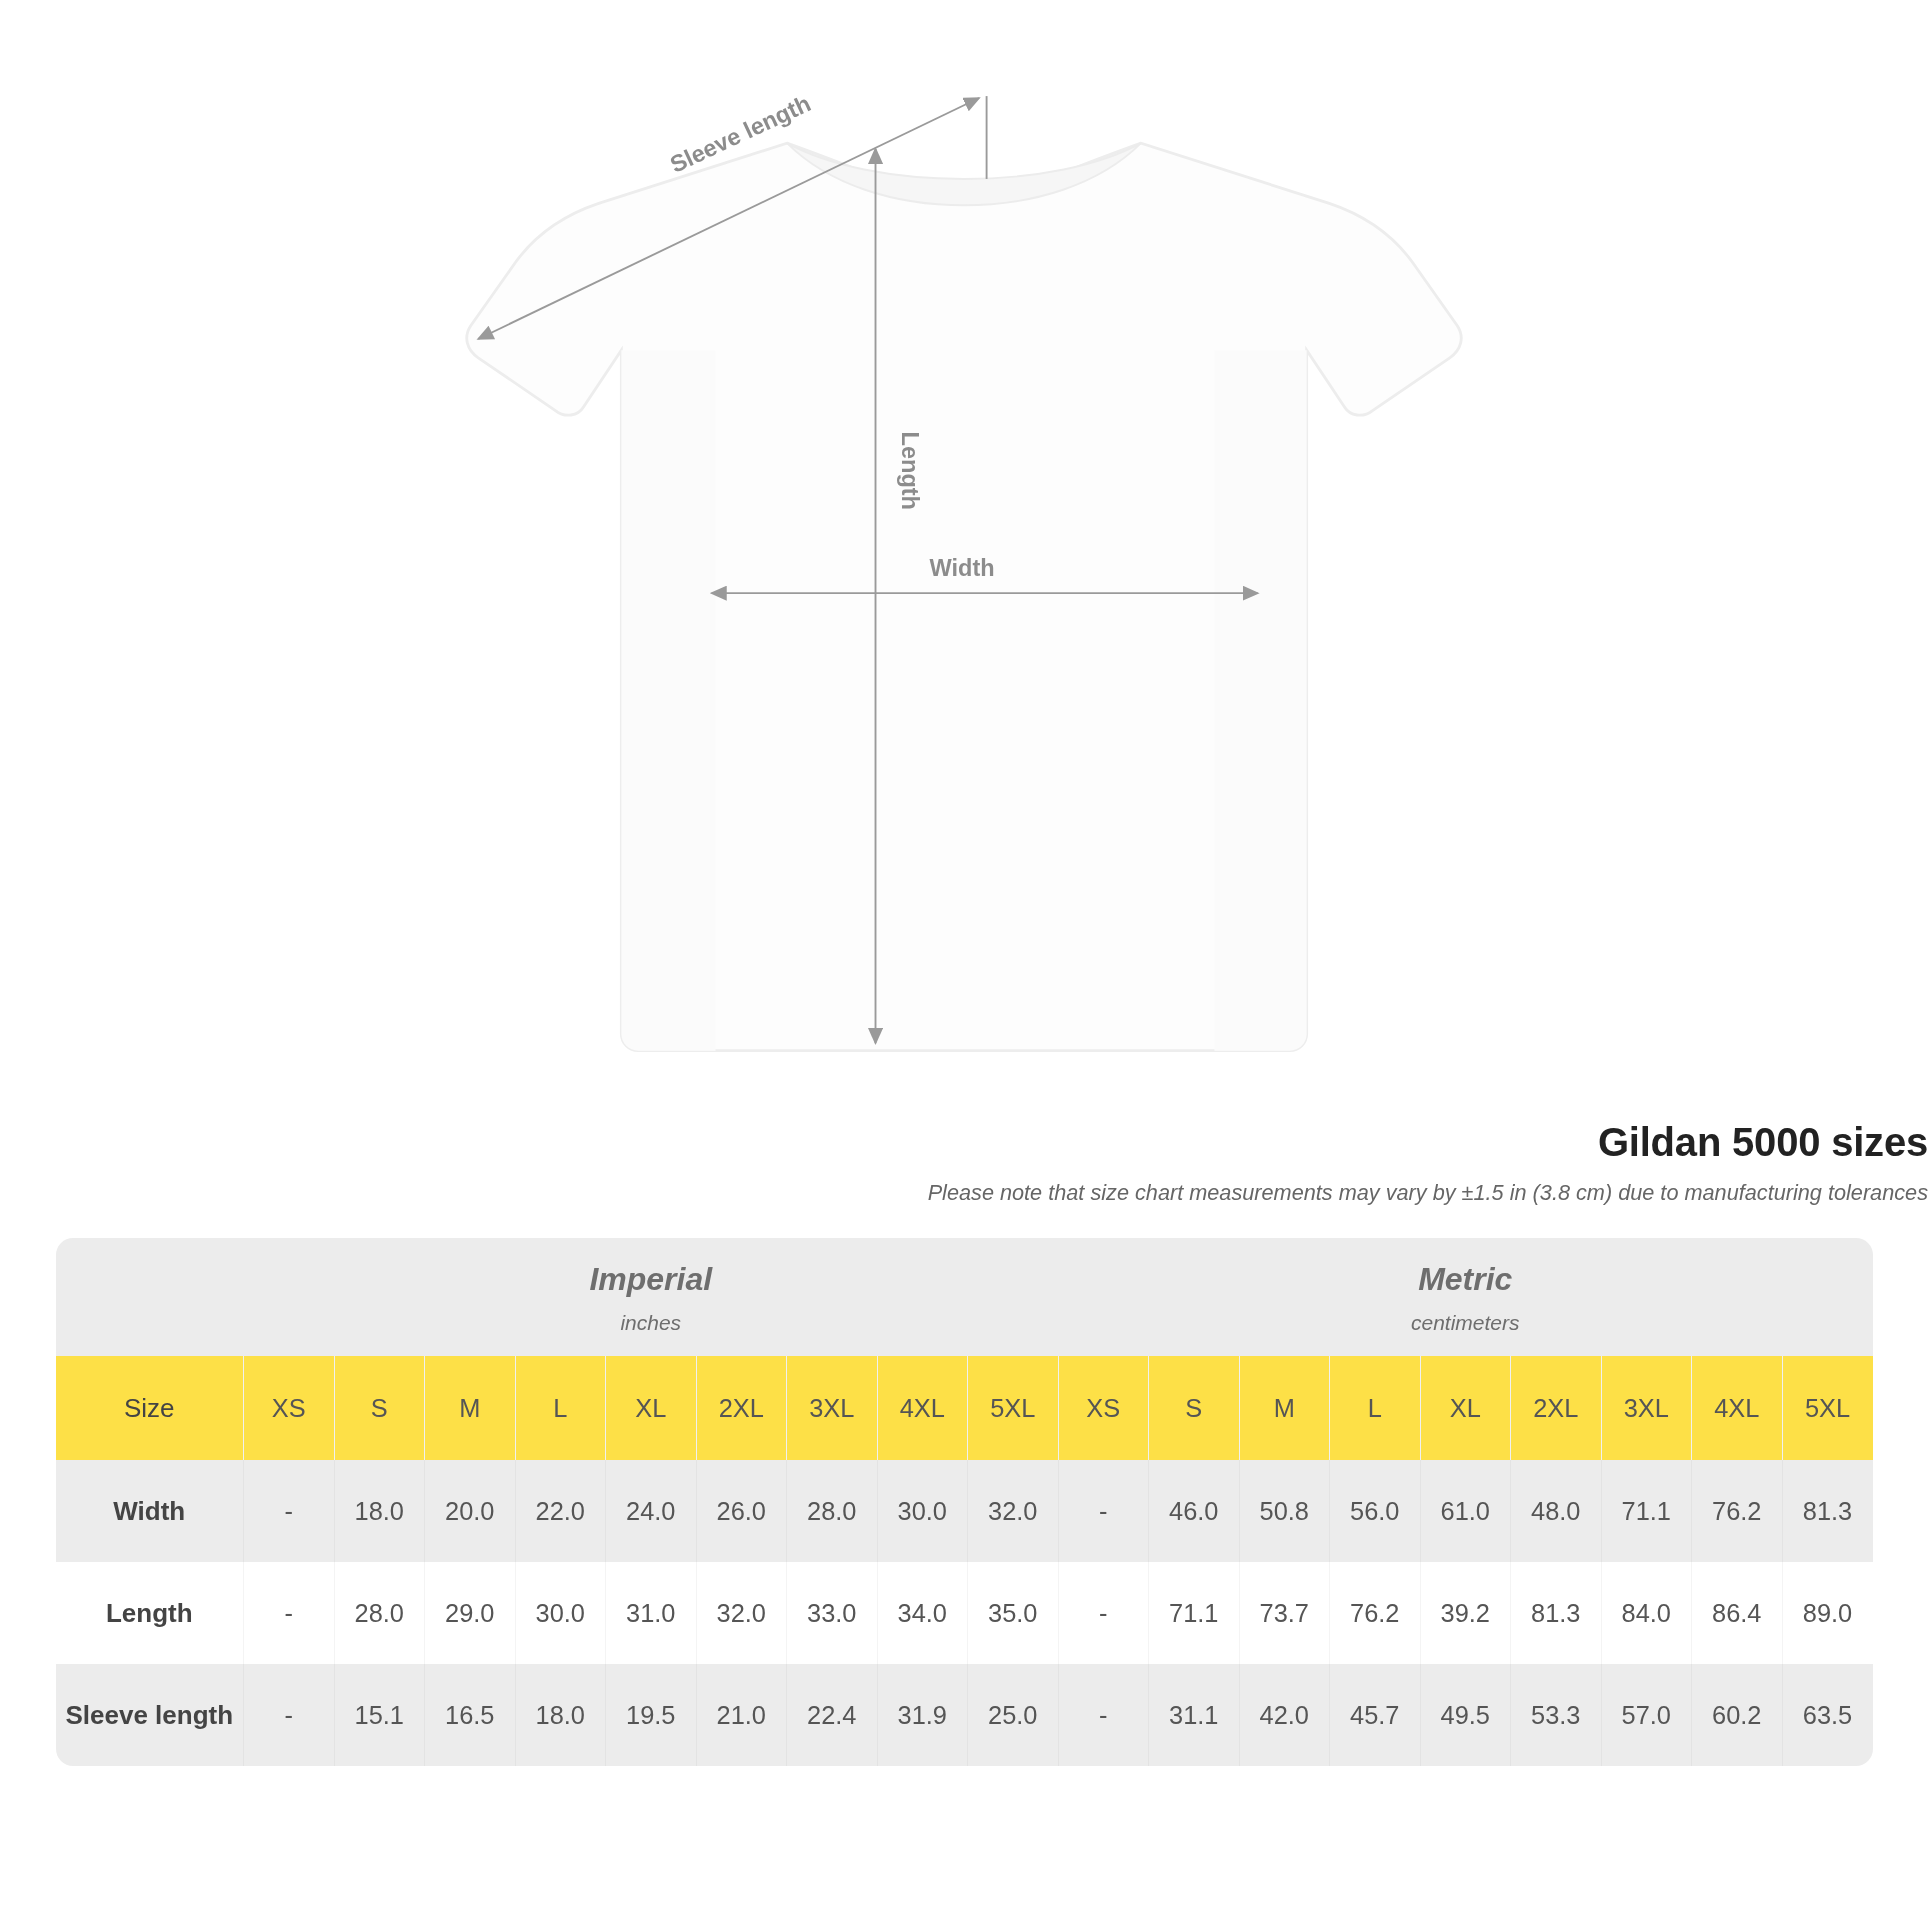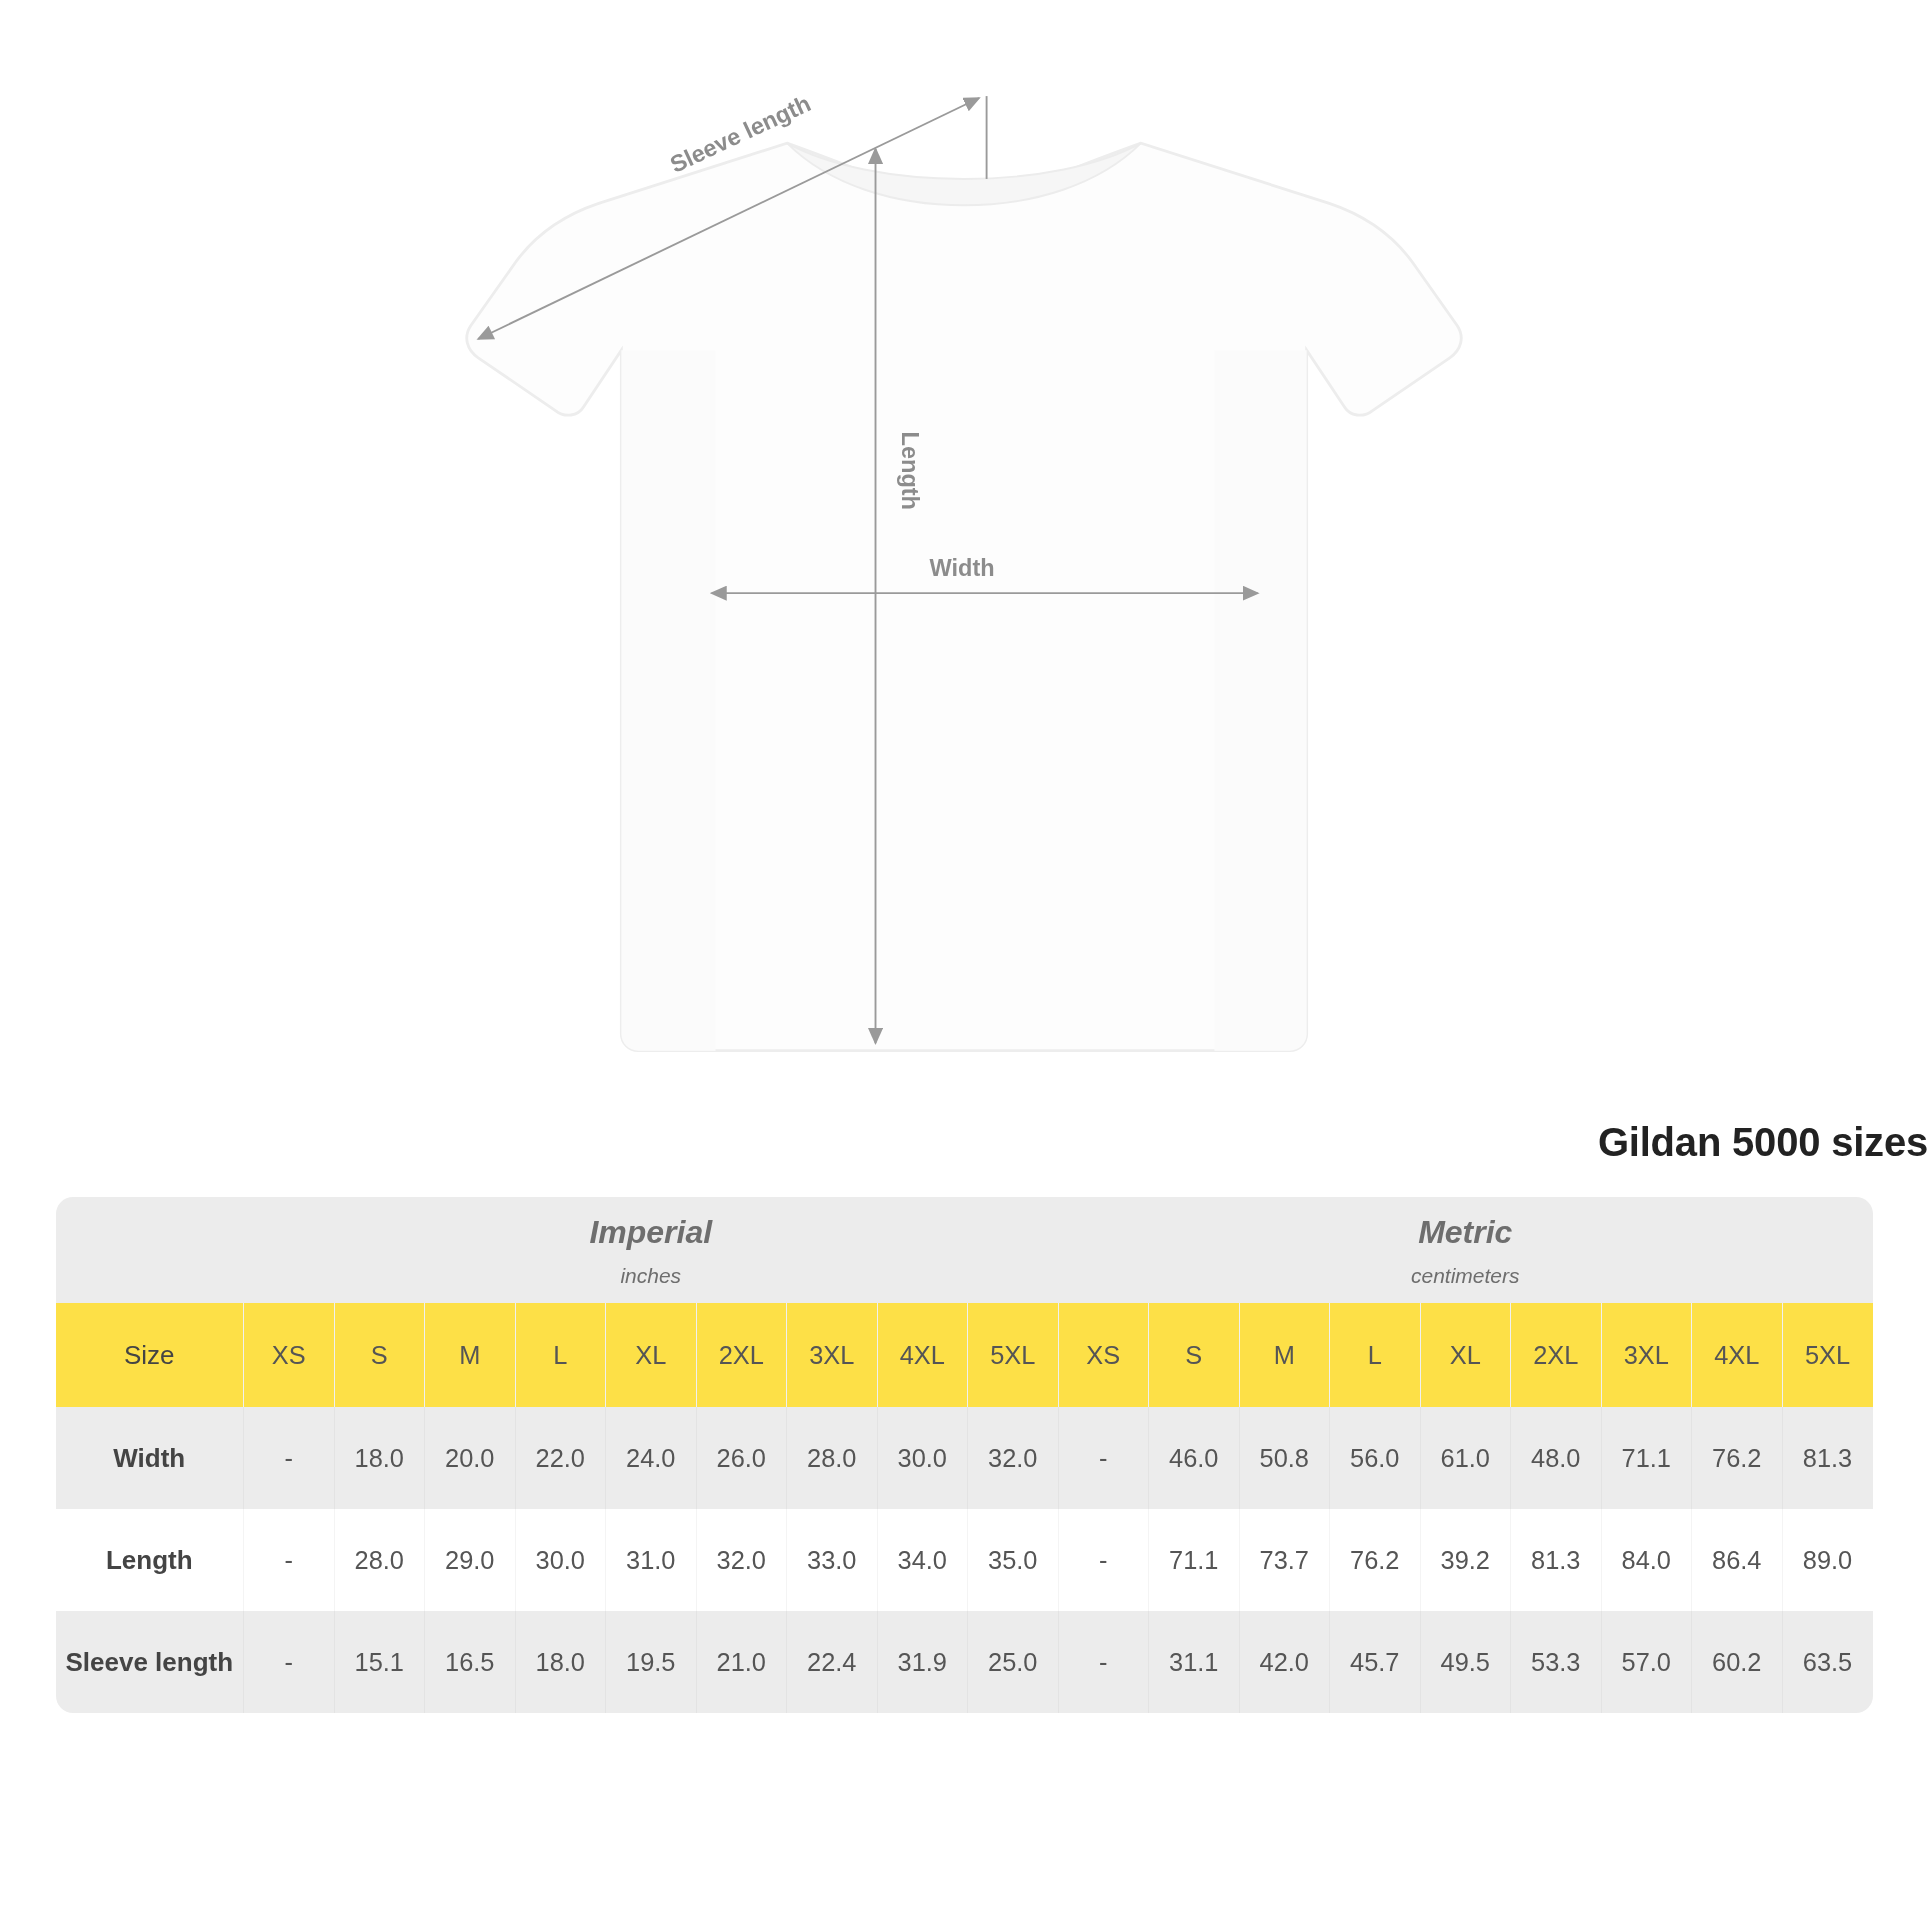--- a/index.html
+++ b/index.html
@@ -63,21 +63,21 @@
     border-collapse: collapse;
     table-layout: fixed;
   }
   table.size-table td, table.size-table th {
     text-align: center;
     vertical-align: middle;
     font-weight: normal;
   }
   .unit-header td {
     background: #ececec;
-    height: 106px;
+    height: 118px;
     padding: 0;
   }
   .unit-title {
     font-size: 32px;
     font-weight: bold;
     font-style: italic;
     color: #6e6e6e;
     line-height: 1.25;
   }
   .unit-sub {
@@ -181,20 +181,21 @@
 
       <g>
         <line x1="756" y1="630" x2="1336" y2="630" stroke="#9a9a9a" stroke-width="2" marker-start="url(#arrTail)" marker-end="url(#arrHead)"></line>
         <text x="1022" y="612" text-anchor="middle" fill="#8c8c8c" font-family="Liberation Sans, sans-serif" font-size="25" font-weight="bold">Width</text>
       </g>
     </svg>
   </div>
 
   <div class="title-block">
     <div class="chart-title">Gildan 5000 sizes</div>
+    <div class="chart-note">Please note that size chart measurements may vary by ±1.5 in (3.8 cm) due to manufacturing tolerances</div>
   </div>
 
   <div class="table-wrap">
     <table class="size-table">
       <colgroup>
         <col class="col-label">
         <col span="9">
         <col span="9">
       </colgroup>
       <tbody>

